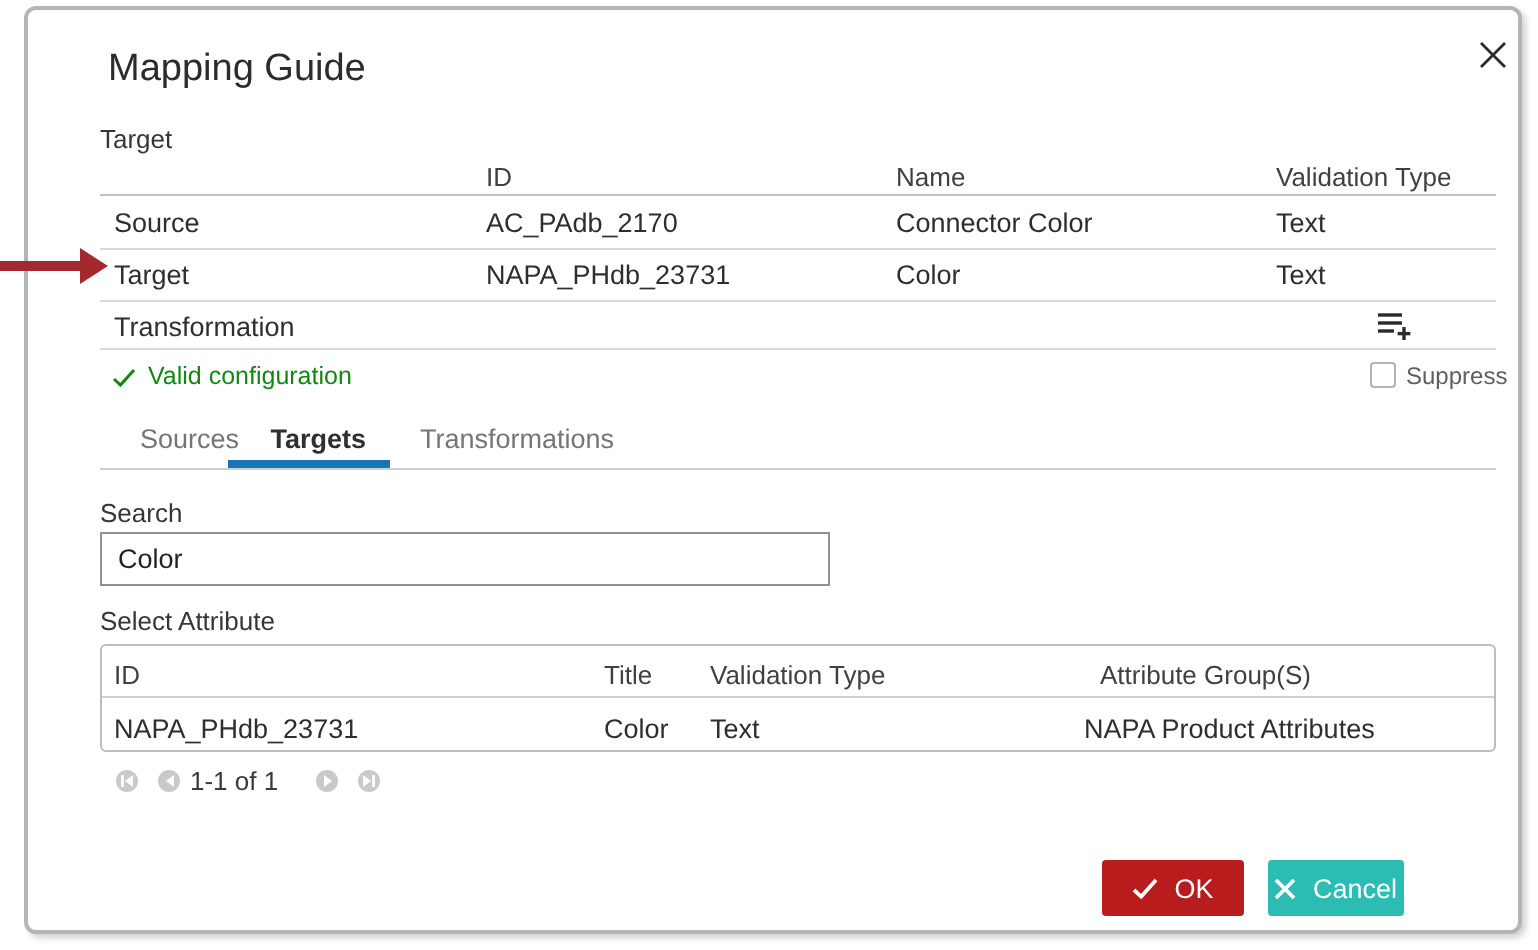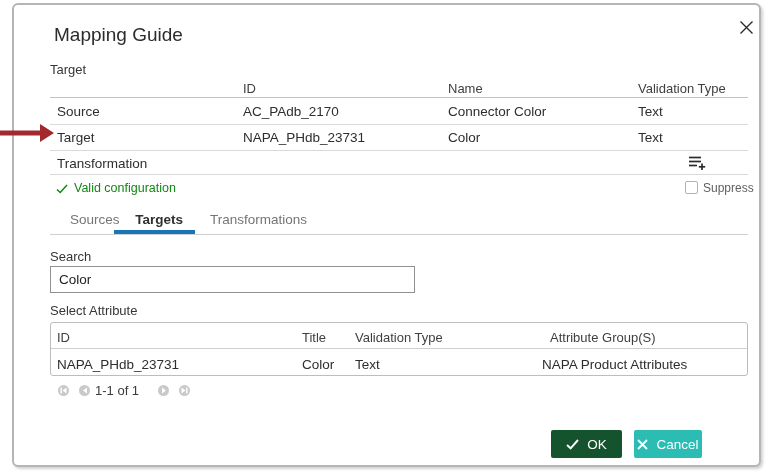--- a/index.html
+++ b/index.html
@@ -153,21 +153,21 @@
 </div>
 <div class="abs pager-circle" style="left:179px;top:385px;">
   <span style="display:flex;">
       <svg width="7" height="7" viewBox="0 0 7 7">
         <path d="M0.5 0.5 L4.5 3.5 L0.5 6.5 Z" fill="#fff"></path>
         <rect x="5.1" y="0.5" width="1.4" height="6" fill="#fff"></rect>
       </svg>
     </span>
 </div>
 
-<button class="abs btn" style="left:551px;top:430px;width:71px;background:#14532d;text-align:center;">
+<button class="abs btn" style="left:551px;top:430px;width:71px;background:#b91c1c;text-align:center;">
   <span style="display:flex;">
       <svg width="13" height="11" viewBox="0 0 13 11">
         <path d="M1 6 L4.6 9.3 L12 1" stroke="#fff" stroke-width="1.9" fill="none"></path>
       </svg>
     </span>
   <span>OK</span>
 </button>
 <button class="abs btn" style="left:634px;top:430px;width:68px;background:#2bbcb4;">
   <span style="display:flex;">
       <svg width="11" height="11" viewBox="0 0 11 11">

